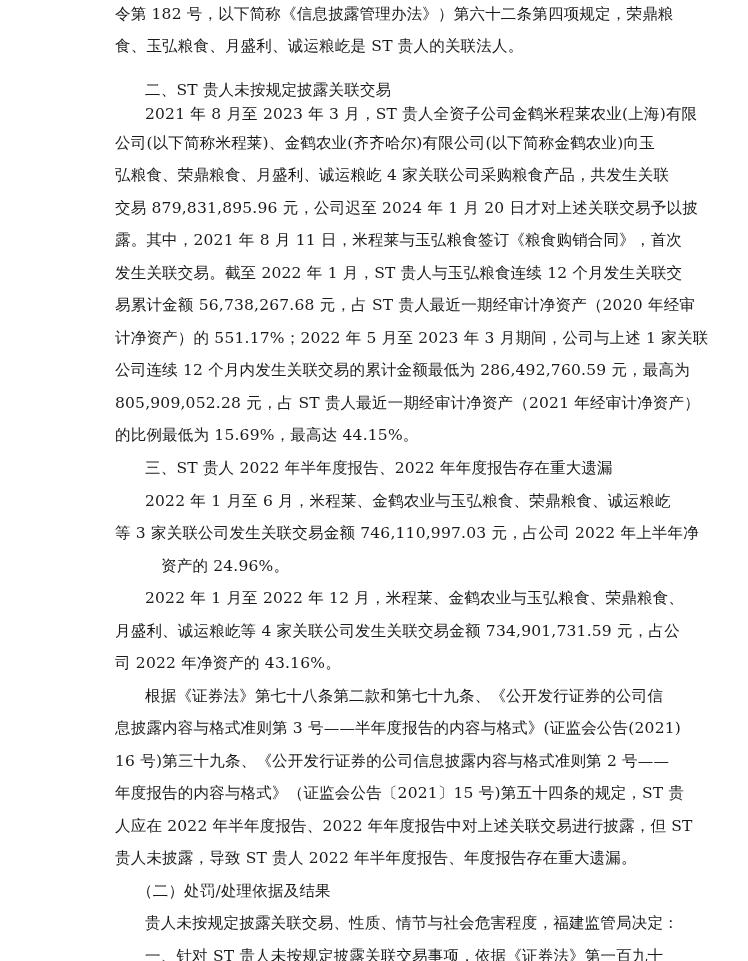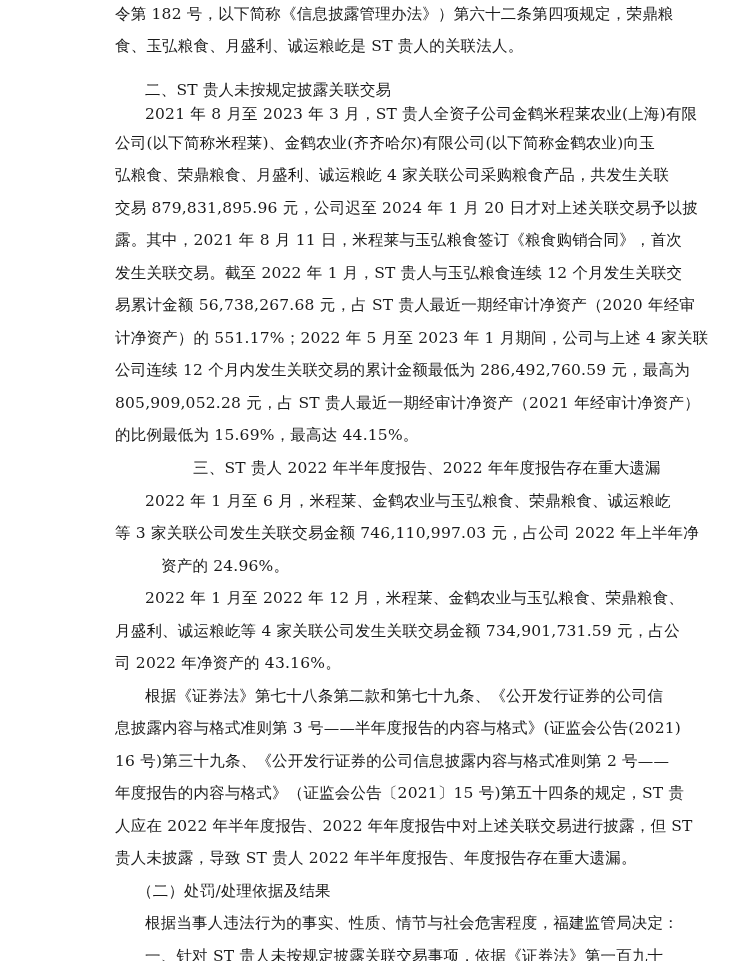--- a/index.html
+++ b/index.html
@@ -55,34 +55,34 @@
       <div class="line" style="top: 2px;">令第 182 号，以下简称《信息披露管理办法》）第六十二条第四项规定，荣鼎粮</div>
       <div class="line last" style="top: 34px;">食、玉弘粮食、月盛利、诚运粮屹是 ST 贵人的关联法人。</div>
       <div class="line indent last" style="top: 78px;">二、ST 贵人未按规定披露关联交易</div>
       <div class="line indent" style="top: 102px;">2021 年 8 月至 2023 年 3 月，ST 贵人全资子公司金鹤米程莱农业(上海)有限</div>
       <div class="line" style="top: 131px;">公司(以下简称米程莱)、金鹤农业(齐齐哈尔)有限公司(以下简称金鹤农业)向玉</div>
       <div class="line" style="top: 163px;">弘粮食、荣鼎粮食、月盛利、诚运粮屹 4 家关联公司采购粮食产品，共发生关联</div>
       <div class="line" style="top: 196px;">交易 879,831,895.96 元，公司迟至 2024 年 1 月 20 日才对上述关联交易予以披</div>
       <div class="line" style="top: 228px;">露。其中，2021 年 8 月 11 日，米程莱与玉弘粮食签订《粮食购销合同》，首次</div>
       <div class="line" style="top: 261px;">发生关联交易。截至 2022 年 1 月，ST 贵人与玉弘粮食连续 12 个月发生关联交</div>
       <div class="line" style="top: 293px;">易累计金额 56,738,267.68 元，占 ST 贵人最近一期经审计净资产（2020 年经审</div>
-      <div class="line" style="top: 326px;">计净资产）的 551.17%；2022 年 5 月至 2023 年 1 月期间，公司与上述 4 家关联</div>
+      <div class="line" style="top: 326px;">计净资产）的 551.17%；2022 年 5 月至 2023 年 3 月期间，公司与上述 1 家关联</div>
       <div class="line" style="top: 358px;">公司连续 12 个月内发生关联交易的累计金额最低为 286,492,760.59 元，最高为</div>
       <div class="line" style="top: 391px;">805,909,052.28 元，占 ST 贵人最近一期经审计净资产（2021 年经审计净资产）</div>
       <div class="line last" style="top: 423px;">的比例最低为 15.69%，最高达 44.15%。</div>
-      <div class="line indent last" style="top: 456px; margin-left: 48px;">三、ST 贵人 2022 年半年度报告、2022 年年度报告存在重大遗漏</div>
+      <div class="line indent last" style="top: 456px;">三、ST 贵人 2022 年半年度报告、2022 年年度报告存在重大遗漏</div>
       <div class="line indent" style="top: 489px;">2022 年 1 月至 6 月，米程莱、金鹤农业与玉弘粮食、荣鼎粮食、诚运粮屹</div>
       <div class="line" style="top: 521px;">等 3 家关联公司发生关联交易金额 746,110,997.03 元，占公司 2022 年上半年净</div>
       <div class="line last" style="top: 554px; margin-left: 46px;">资产的 24.96%。</div>
       <div class="line indent" style="top: 586px;">2022 年 1 月至 2022 年 12 月，米程莱、金鹤农业与玉弘粮食、荣鼎粮食、</div>
       <div class="line" style="top: 619px;">月盛利、诚运粮屹等 4 家关联公司发生关联交易金额 734,901,731.59 元，占公</div>
       <div class="line last" style="top: 651px;">司 2022 年净资产的 43.16%。</div>
       <div class="line indent" style="top: 684px;">根据《证券法》第七十八条第二款和第七十九条、《公开发行证券的公司信</div>
       <div class="line" style="top: 716px;">息披露内容与格式准则第 3 号——半年度报告的内容与格式》(证监会公告(2021)</div>
       <div class="line" style="top: 749px;">16 号)第三十九条、《公开发行证券的公司信息披露内容与格式准则第 2 号——</div>
       <div class="line" style="top: 781px;">年度报告的内容与格式》（证监会公告〔2021〕15 号)第五十四条的规定，ST 贵</div>
       <div class="line" style="top: 814px;">人应在 2022 年半年度报告、2022 年年度报告中对上述关联交易进行披露，但 ST</div>
       <div class="line last" style="top: 846px;">贵人未披露，导致 ST 贵人 2022  年半年度报告、年度报告存在重大遗漏。</div>
       <div class="line indent-paren last" style="top: 879px;">（二）处罚/处理依据及结果</div>
-      <div class="line indent" style="top: 911px;">根据当事人违法行为的事实、性质、情节与社会危害程度，福建监管局决定：</div>
+      <div class="line indent" style="top: 911px;">贵人未按规定披露关联交易、性质、情节与社会危害程度，福建监管局决定：</div>
       <div class="line indent" style="top: 944px;">一、针对 ST 贵人未按规定披露关联交易事项，依据《证券法》第一百九十</div>
     </div>
 </div>
 
 </body></html>

